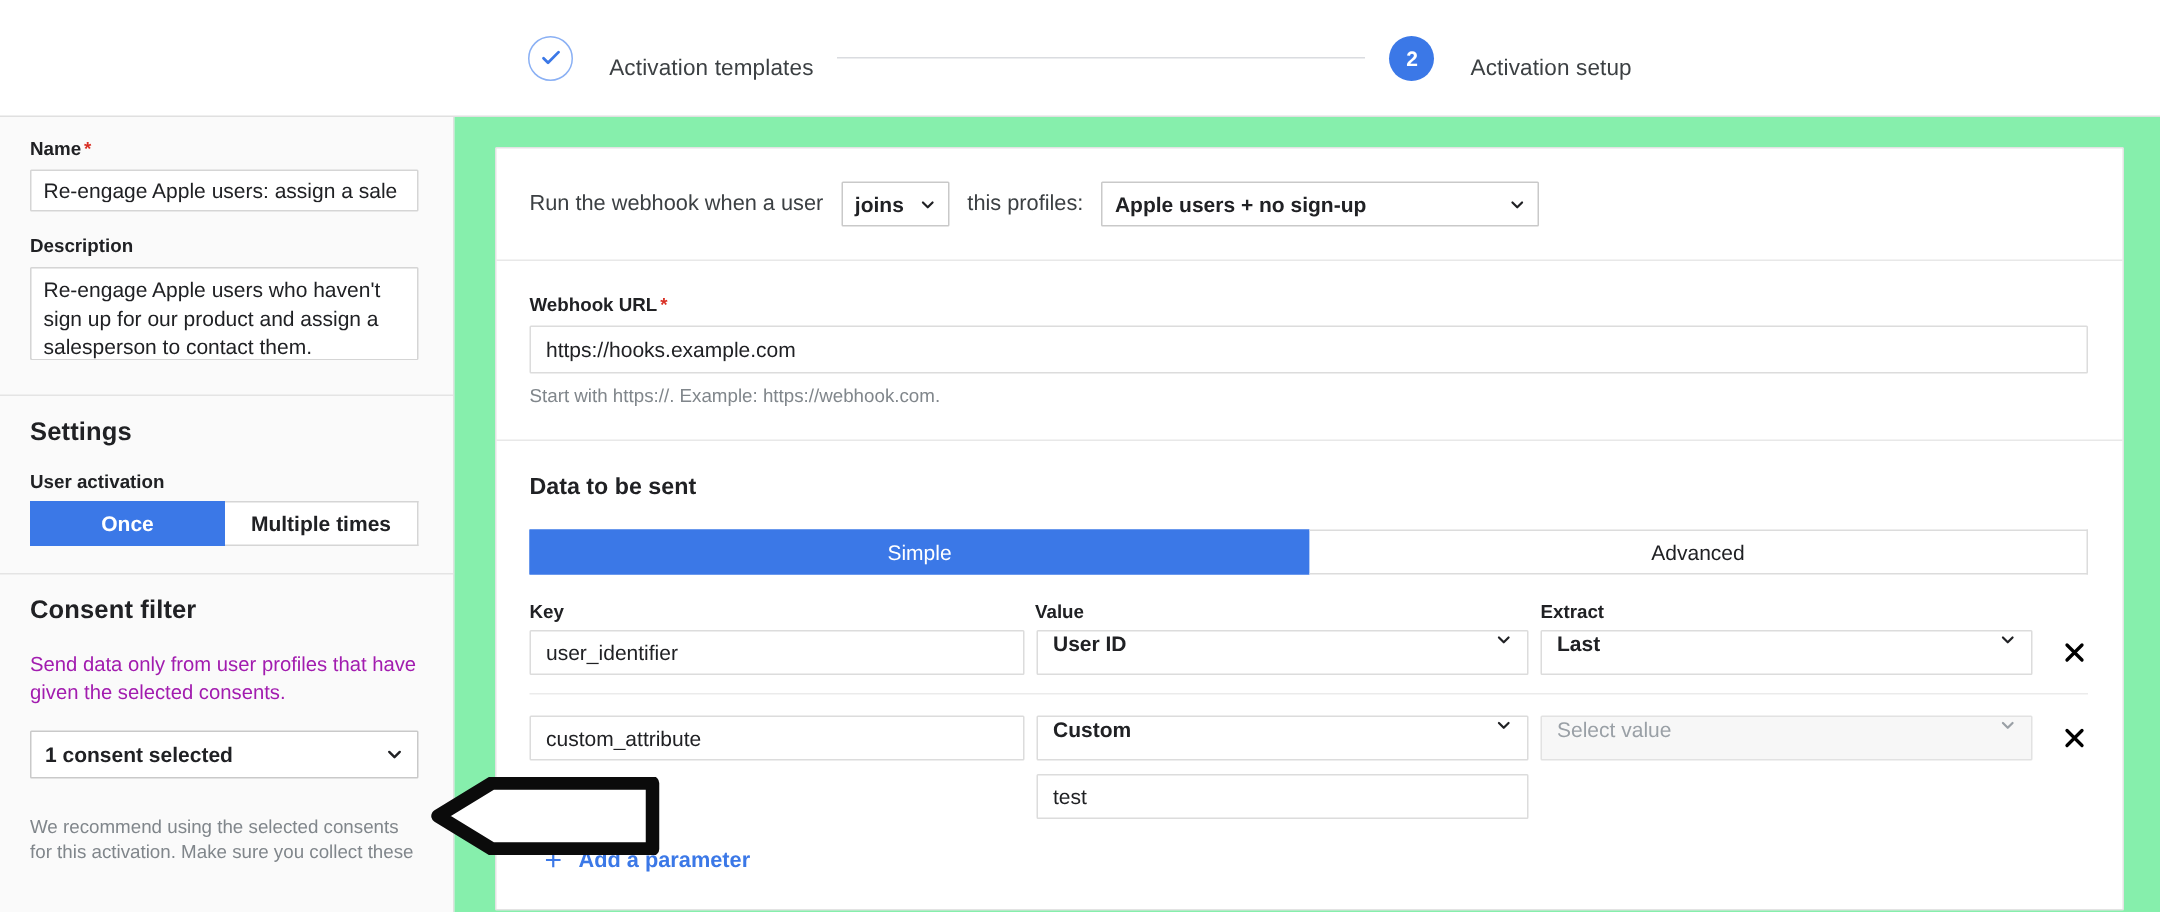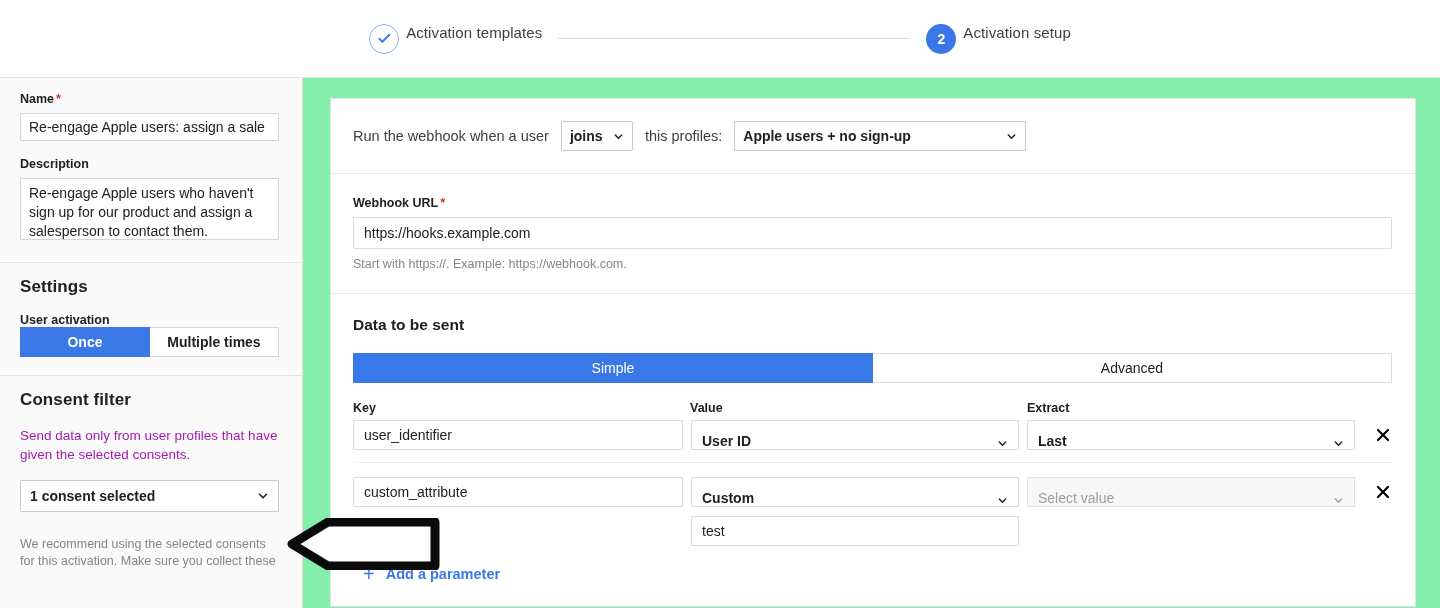--- a/index.html
+++ b/index.html
@@ -13,21 +13,21 @@
   .app { position: relative; width: 1440px; height: 608px; }
 
   
   .stepper {
     height: 78px; width: 100%;
     display: flex; align-items: center; justify-content: center;
     background: #ffffff;
     border-bottom: 1px solid #e0e0e0;
     position: relative;
   }
-  .step { display: flex; align-items: flex-start; gap: 7px; }
+  .step { display: flex; align-items: flex-end; gap: 24px; }
   .step-circle {
     width: 30px; height: 30px; border-radius: 50%;
     display: flex; align-items: center; justify-content: center;
     font-size: 14px; font-weight: 600; flex: none;
   }
   .step-circle.done {
     border: 1.5px solid #8ab0f4; background: #fff; color: #3b78e7;
   }
   .step-circle.done svg { width: 15px; height: 15px; display:block; }
   .step-circle.active { background: #3b78e7; color: #fff; }
@@ -60,21 +60,21 @@
   }
   .txt-area {
     width: 259px; height: 62px; border: 1px solid #d5d5d5; background: #fff;
     font-size: 14px; line-height: 19px; font-family: "Liberation Sans", sans-serif;
     padding: 5px 8px; color: #202124; resize: none; border-radius: 1px;
   }
   .side-h {
     font-size: 17px; font-weight: 700; color: #202124; margin-bottom: 16px;
     letter-spacing: .1px;
   }
-  .small-label { font-size: 12.5px; font-weight: 700; color: #202124; }
+  .small-label { font-size: 12.5px; font-weight: 700; color: #202124; margin-bottom: 6px; }
   .toggle-group { display: flex; width: 259px; height: 30px; }
   .toggle-btn {
     flex: 1; display: flex; align-items: center; justify-content: center;
     font-size: 14px; font-weight: 700; border: 1px solid #d5d5d5;
     background: #fff; color: #202124; cursor: pointer;
   }
   .toggle-btn.sel { background: #3b78e7; color: #fff; border-color: #3b78e7; }
   .toggle-btn + .toggle-btn { border-left: none; }
   .side-desc { font-size: 13.5px; line-height: 19px; color: #a21caf; margin-bottom: 16px; }
   .select-box {
@@ -137,21 +137,21 @@
   .cell { margin-right: 8px; }
   .p-input {
     height: 30px; border: 1px solid #dcdcdc; background: #fff;
     font-size: 14px; font-family: "Liberation Sans", sans-serif;
     padding: 0 10px; color: #202124; border-radius: 1px;
   }
   .w-key { width: 330px; }
   .w-val { width: 328px; }
   .p-select {
     height: 30px; border: 1px solid #dcdcdc; background: #fff;
-    display: flex; align-items: flex-end; justify-content: space-between;
+    display: flex; align-items: flex-start; justify-content: space-between;
     padding: 0 10px; font-size: 14px; font-weight: 700; color: #202124;
     cursor: pointer; border-radius: 1px;
   }
   .p-select.disabled {
     background: #f7f7f7; color: #9aa0a6; font-weight: 400; border-color: #e2e2e2;
   }
   .w-ext { width: 328px; }
   .row-divider { height: 1px; background: #ebebeb; width: 1039px; margin: 12px 0 0 0; }
   .x-btn {
     width: 22px; height: 30px; display: flex; align-items: center; justify-content: center;

